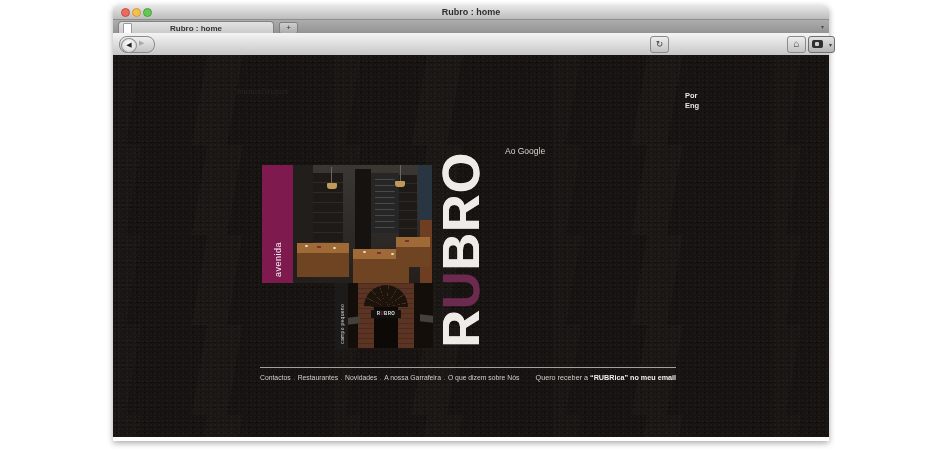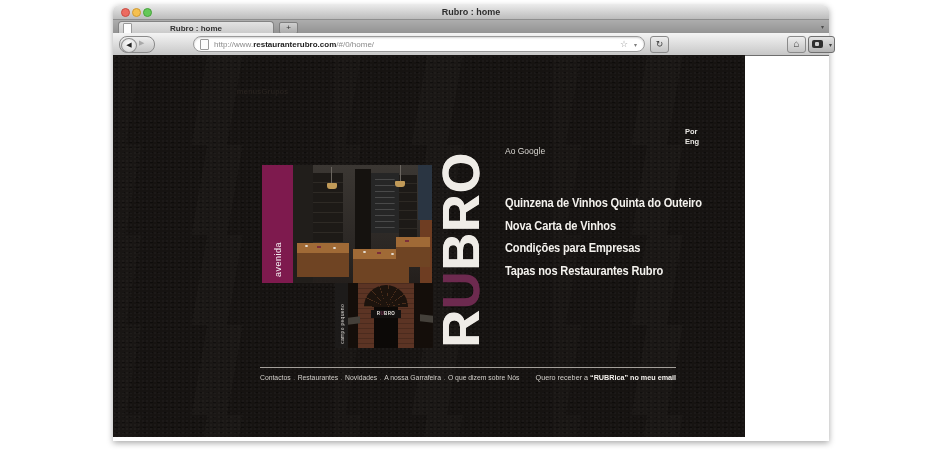--- a/index.html
+++ b/index.html
@@ -59,29 +59,29 @@
     transform:rotate(45deg);transform-origin:0 0;}
   #nav-home{left:674px;top:3px;width:17px;height:15px;border:1px solid #8a8a8a;border-radius:3px;
     background:linear-gradient(#ededed,#c3c3c3);text-align:center;font-size:10px;line-height:14px;color:#333;}
   #nav-app{left:695px;top:3px;width:25px;height:15px;border:1px solid #6f6f6f;border-radius:3px;
     background:linear-gradient(#e3e3e3,#b3b3b3);}
   #app-glyph{left:3px;top:3px;width:11px;height:8px;background:#2f2f2f;border-radius:2px;}
   #app-glyph::after{content:"";position:absolute;left:3px;top:2px;width:4px;height:4px;background:#cfcfcf;border-radius:1px;}
   #app-caret{right:2px;top:4px;font-size:6px;color:#3f3f3f;}
 
   
-  #content{left:0;top:50px;width:632px;height:382px;background-color:#161311;
+  #content{left:0;top:50px;width:716px;height:382px;background-color:#161311;
     background-image:
       radial-gradient(rgba(255,255,255,.028) 1px, transparent 1.3px),
       radial-gradient(rgba(0,0,0,.35) 1px, transparent 1.3px),
       linear-gradient(100deg, rgba(255,255,255,.012) 0 12%, transparent 12% 40%, rgba(255,255,255,.015) 40% 55%, transparent 55%);
     background-size:4px 4px,7px 5px,220px 90px;overflow:hidden;}
 
   #hidden-menu{left:124px;top:32px;font-size:7.5px;color:#2b2521;letter-spacing:.4px;}
-  #lang{left:572px;top:36px;font-size:7.5px;color:#e9e7e3;line-height:10px;font-weight:bold;margin-top:36px;}
+  #lang{left:572px;top:36px;font-size:7.5px;color:#e9e7e3;line-height:10px;font-weight:bold;}
   #lang div{cursor:pointer;}
   #section-title{left:392px;top:91px;font-size:8.5px;color:#d9d6d1;}
 
   
   #headlines{left:392px;top:141px;width:320px;}
   .headline{font-size:13.5px;line-height:13.5px;margin-bottom:9px;font-weight:bold;color:#f3f1ed;
     transform:scaleX(.82);transform-origin:0 50%;white-space:nowrap;letter-spacing:-.2px;cursor:pointer;}
 
   
   #logo{left:243px;top:166px;width:212px;height:58px;transform:rotate(-90deg);
@@ -153,26 +153,20 @@
       <div id="tab-label" class="abs">Rubro : home</div>
     </div>
     <div id="tab-new" class="abs">+</div>
     <div id="tab-listall" class="abs">▾</div>
   </div>
 
   <div id="navbar" class="abs">
     <div id="nav-backfwd" class="abs">
       <div id="nav-back" class="abs">◀</div>
       <div id="nav-forward" class="abs">▶</div>
-    </div>
-    <div id="url-field" class="abs">
-      <div id="url-favicon" class="abs doc-icon"></div>
-      <div id="url-text" class="abs"><span>http://www.</span><b>restauranterubro.com</b><span>/#/0/home/</span></div>
-      <div id="url-star" class="abs">☆</div>
-      <div id="url-caret" class="abs">▾</div>
     </div>
     <div id="nav-reload" class="abs">↻</div>
     <div id="nav-home" class="abs">⌂</div>
     <div id="nav-app" class="abs">
       <div id="app-glyph" class="abs"></div>
       <div id="app-caret" class="abs">▾</div>
     </div>
   </div>
 
   <div id="content" class="abs">
@@ -224,26 +218,20 @@
         <div class="abs arch"></div>
         <div class="abs door"></div>
         <div class="abs sign"><span>R</span><span class="accent">U</span><span>BRO</span></div>
         <div class="abs awnL"></div>
         <div class="abs awnR"></div>
       </div>
     </div>
 
     <div id="logo" class="abs"><span>R</span><span class="accent">U</span><span>BRO</span></div>
 
-    <div id="headlines" class="abs">
-      <div class="headline">Quinzena de Vinhos Quinta do Outeiro</div>
-      <div class="headline">Nova Carta de Vinhos</div>
-      <div class="headline">Condições para Empresas</div>
-      <div class="headline">Tapas nos Restaurantes Rubro</div>
-    </div>
 
     <div id="footer" class="abs">
       <div id="footer-links" class="abs">
         <span class="lnk">Contactos</span><span class="sep">.</span><span class="lnk">Restaurantes</span><span class="sep">.</span><span class="lnk">Novidades</span><span class="sep">.</span><span class="lnk">A nossa Garrafeira</span><span class="sep">.</span><span class="lnk">O que dizem sobre Nós</span>
       </div>
       <div id="newsletter" class="abs"><span>Quero receber a </span><b>“RUBRica” no meu email</b></div>
     </div>
 
   </div>
 </div>

